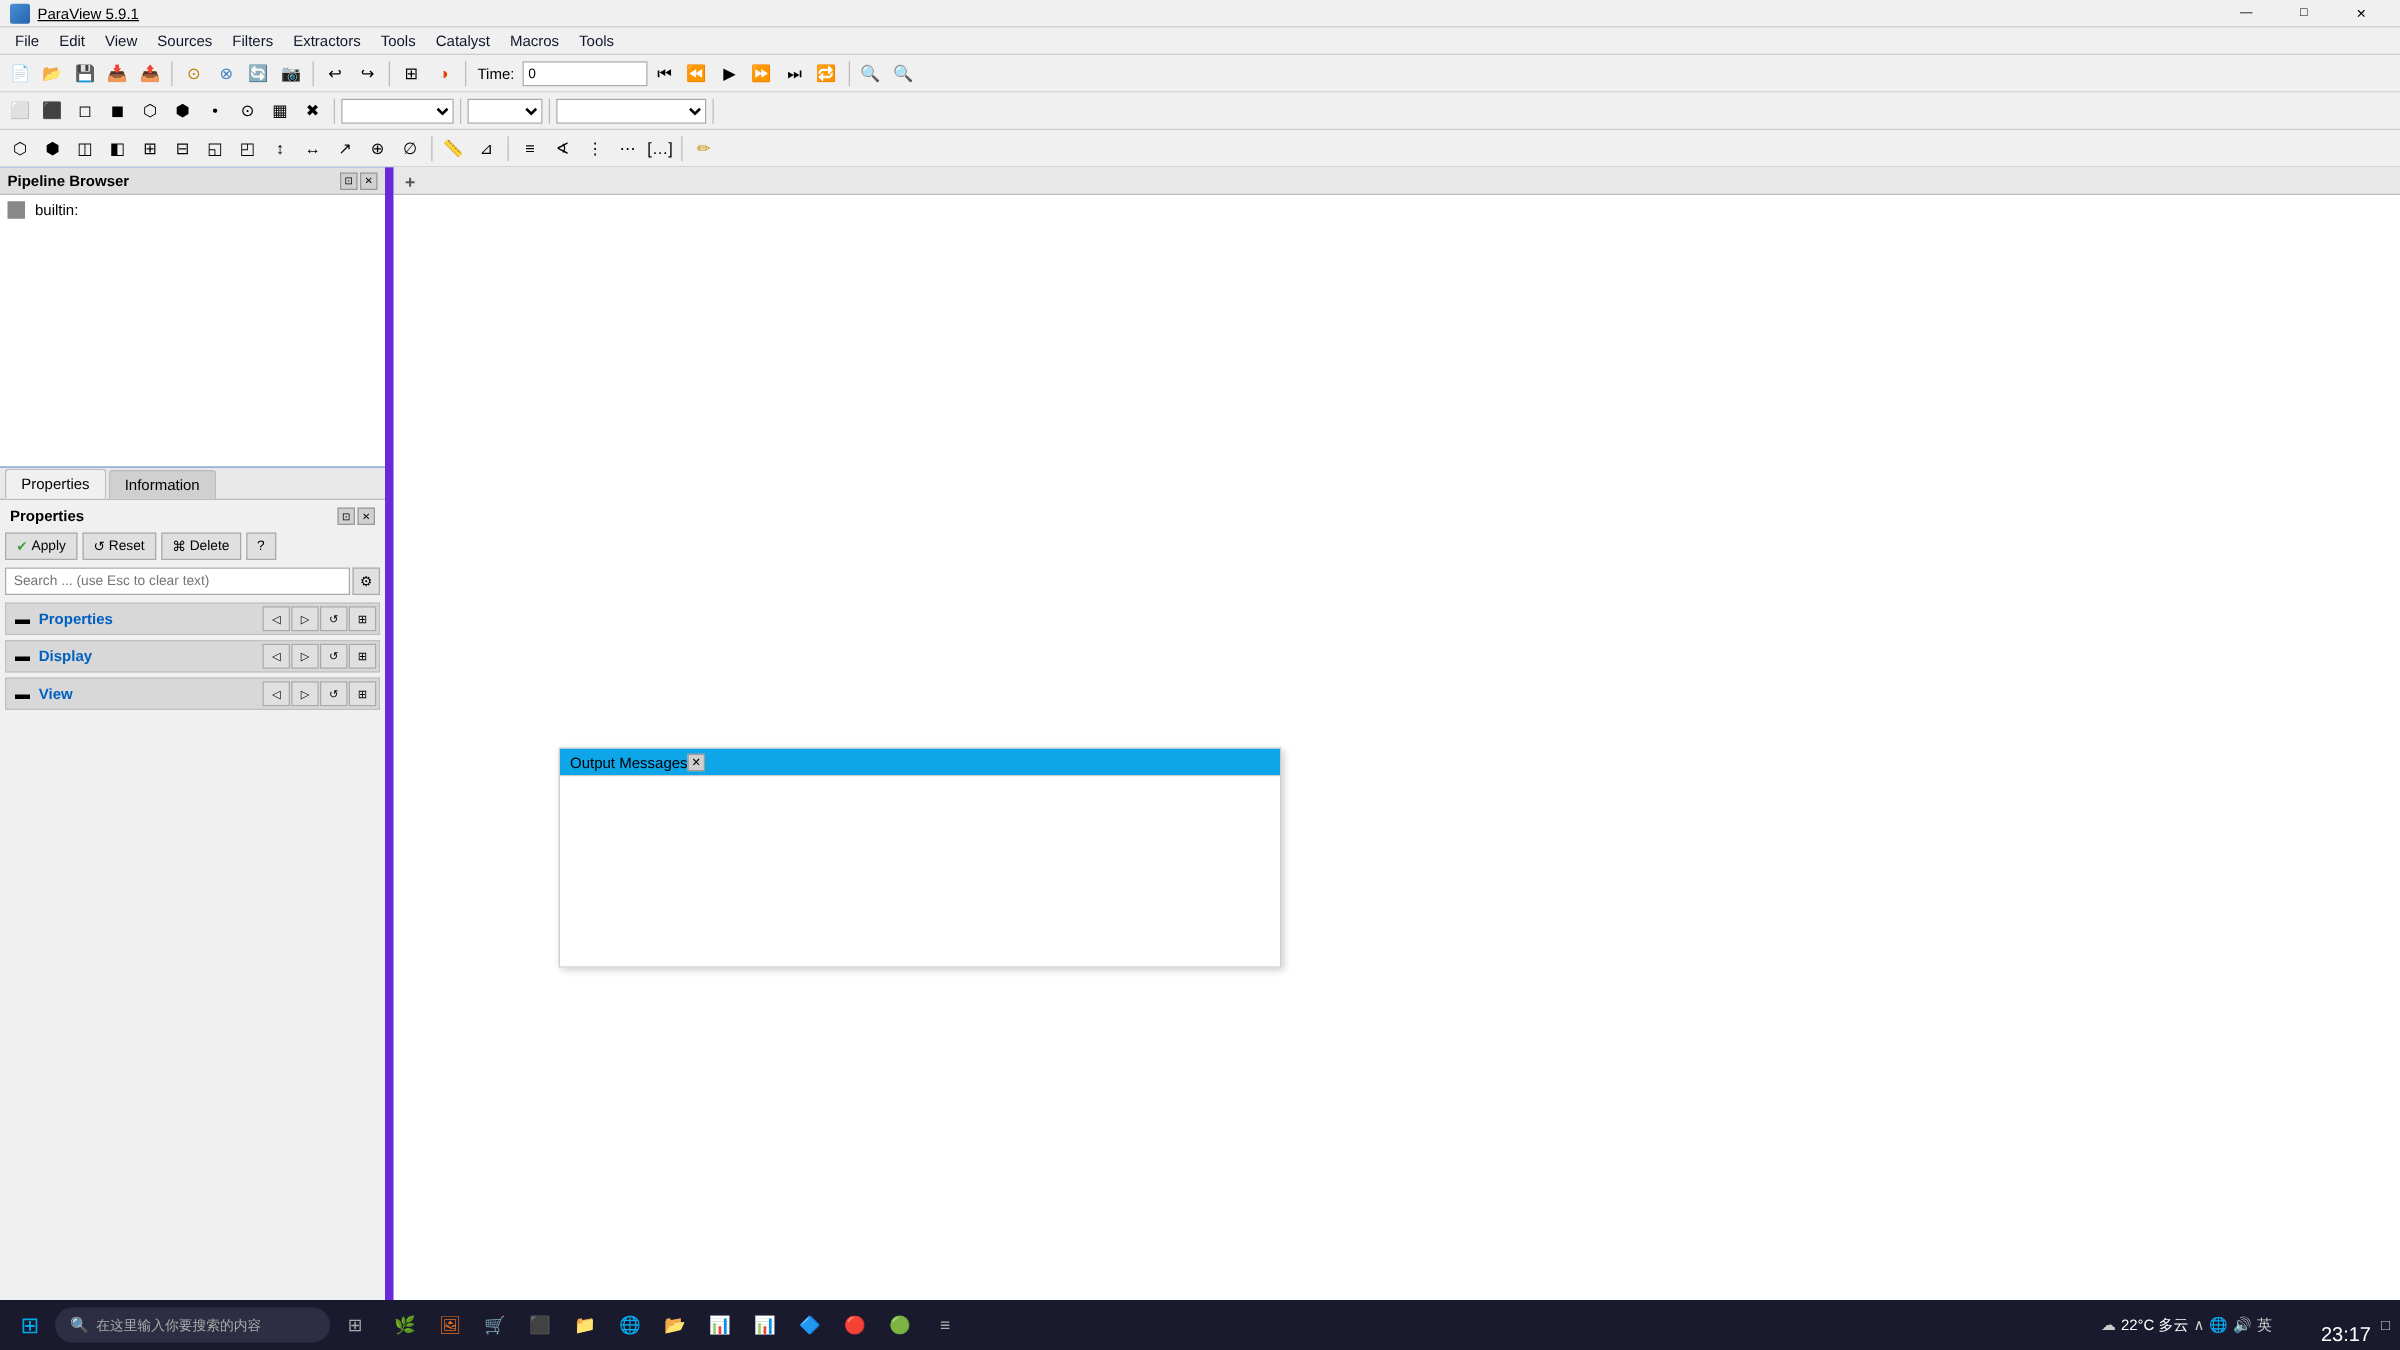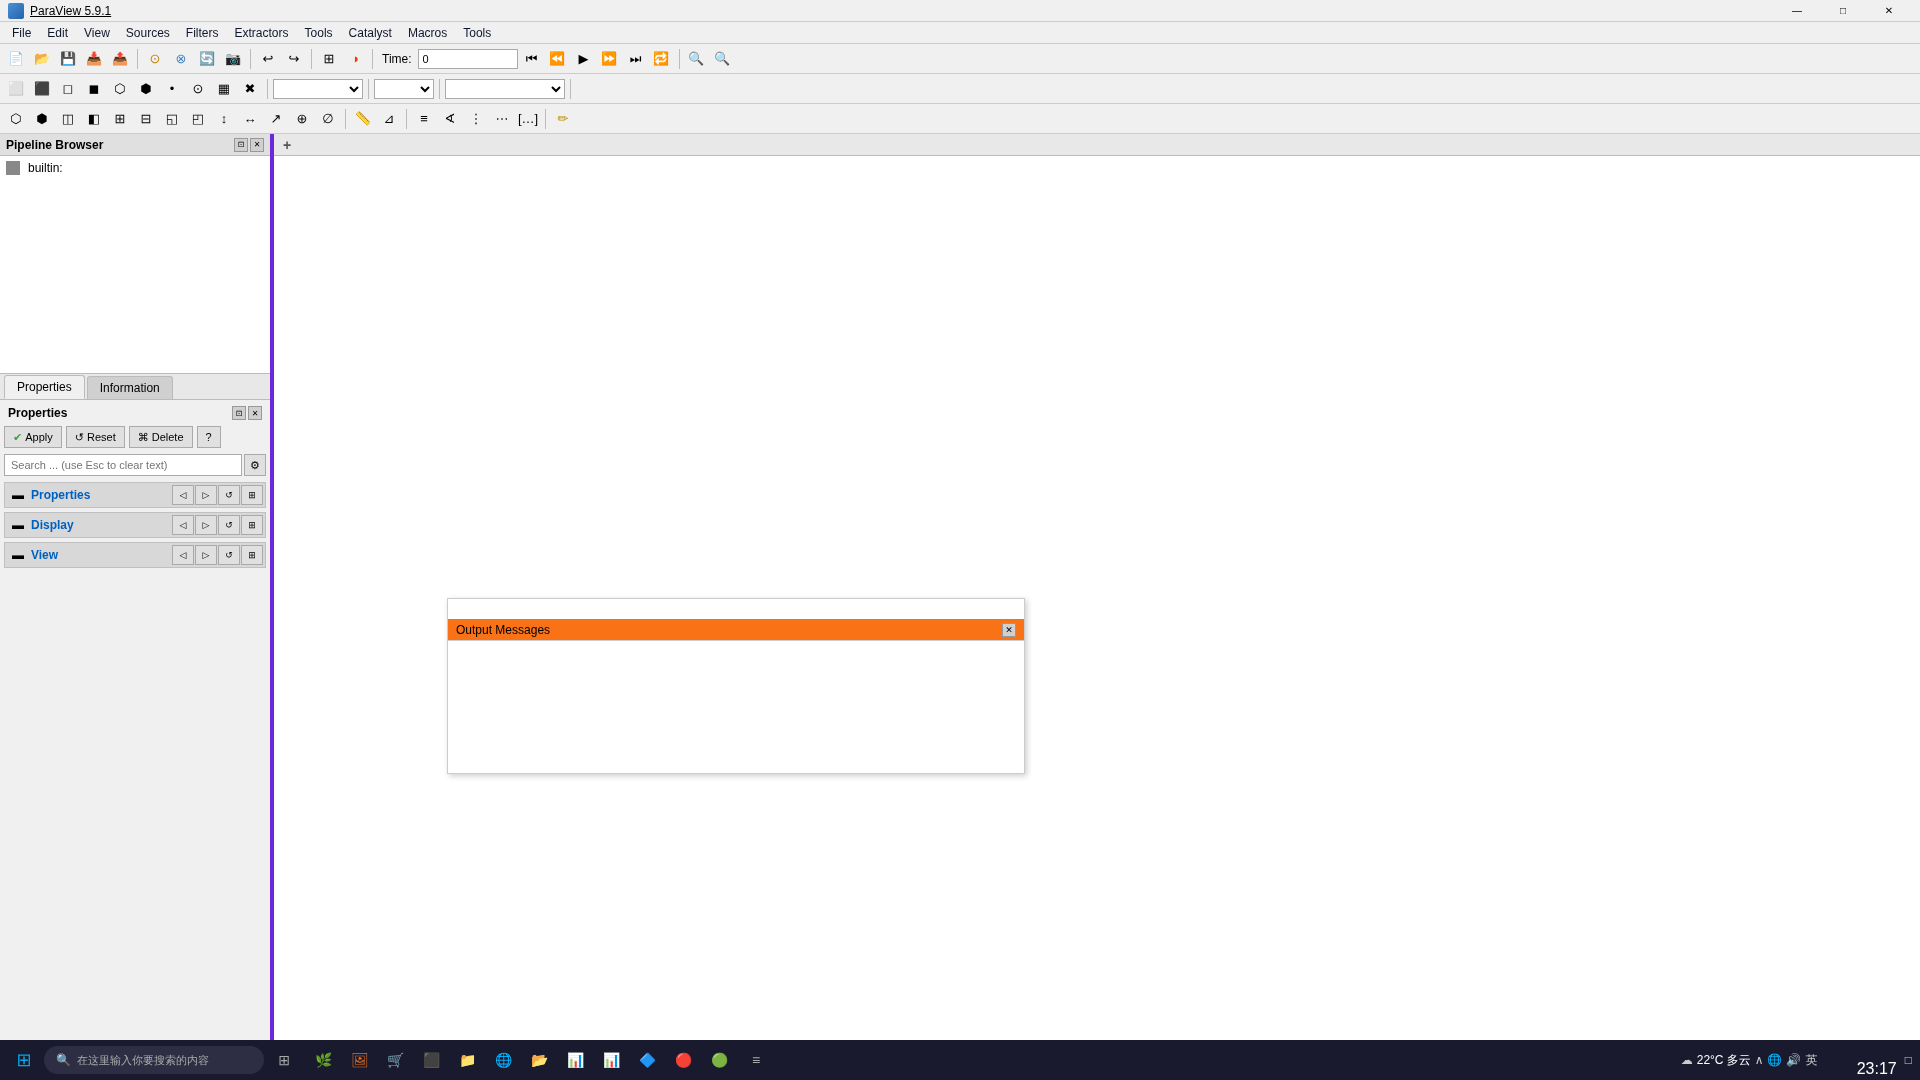--- a/index.html
+++ b/index.html
@@ -79,25 +79,25 @@
     }
 
     
     #main-layout {
       display: flex;
       height: calc(1080px - 22px - 22px - 30px - 30px - 30px - 40px);
     }
 
     
     #left-panel {
-      width: 274px;
+      width: 315px;
       display: flex;
       flex-direction: column;
       background: #3b82f6;
-      border-right: 4px solid #6d28d9;
+      border-right: 7px solid #6d28d9;
     }
 
     
     #pipeline-browser {
       flex: 0 0 auto;
       height: 240px;
       border-bottom: 1px solid #bbb;
       display: flex;
       flex-direction: column;
     }
@@ -267,28 +267,26 @@
       width: 578px;
       height: 176px;
       background: white;
       border: 1px solid #ccc;
       box-shadow: 2px 2px 6px rgba(0,0,0,0.2);
       display: flex;
       flex-direction: column;
     }
     .output-header {
       height: 22px;
-      background: #f97316;
+      background: #0ea5e9;
       border-bottom: 1px solid #ccc;
       display: flex;
       align-items: center;
       padding: 0 8px;
-      justify-content: space-between;
       font-size: 12px;
-      margin-top: 20px;
     }
     .output-close-btn {
       width: 14px; height: 14px;
       border: 1px solid #999;
       background: #d0d0d0;
       cursor: pointer;
       font-size: 9px;
       display: flex; align-items: center; justify-content: center;
     }
     .output-content {

